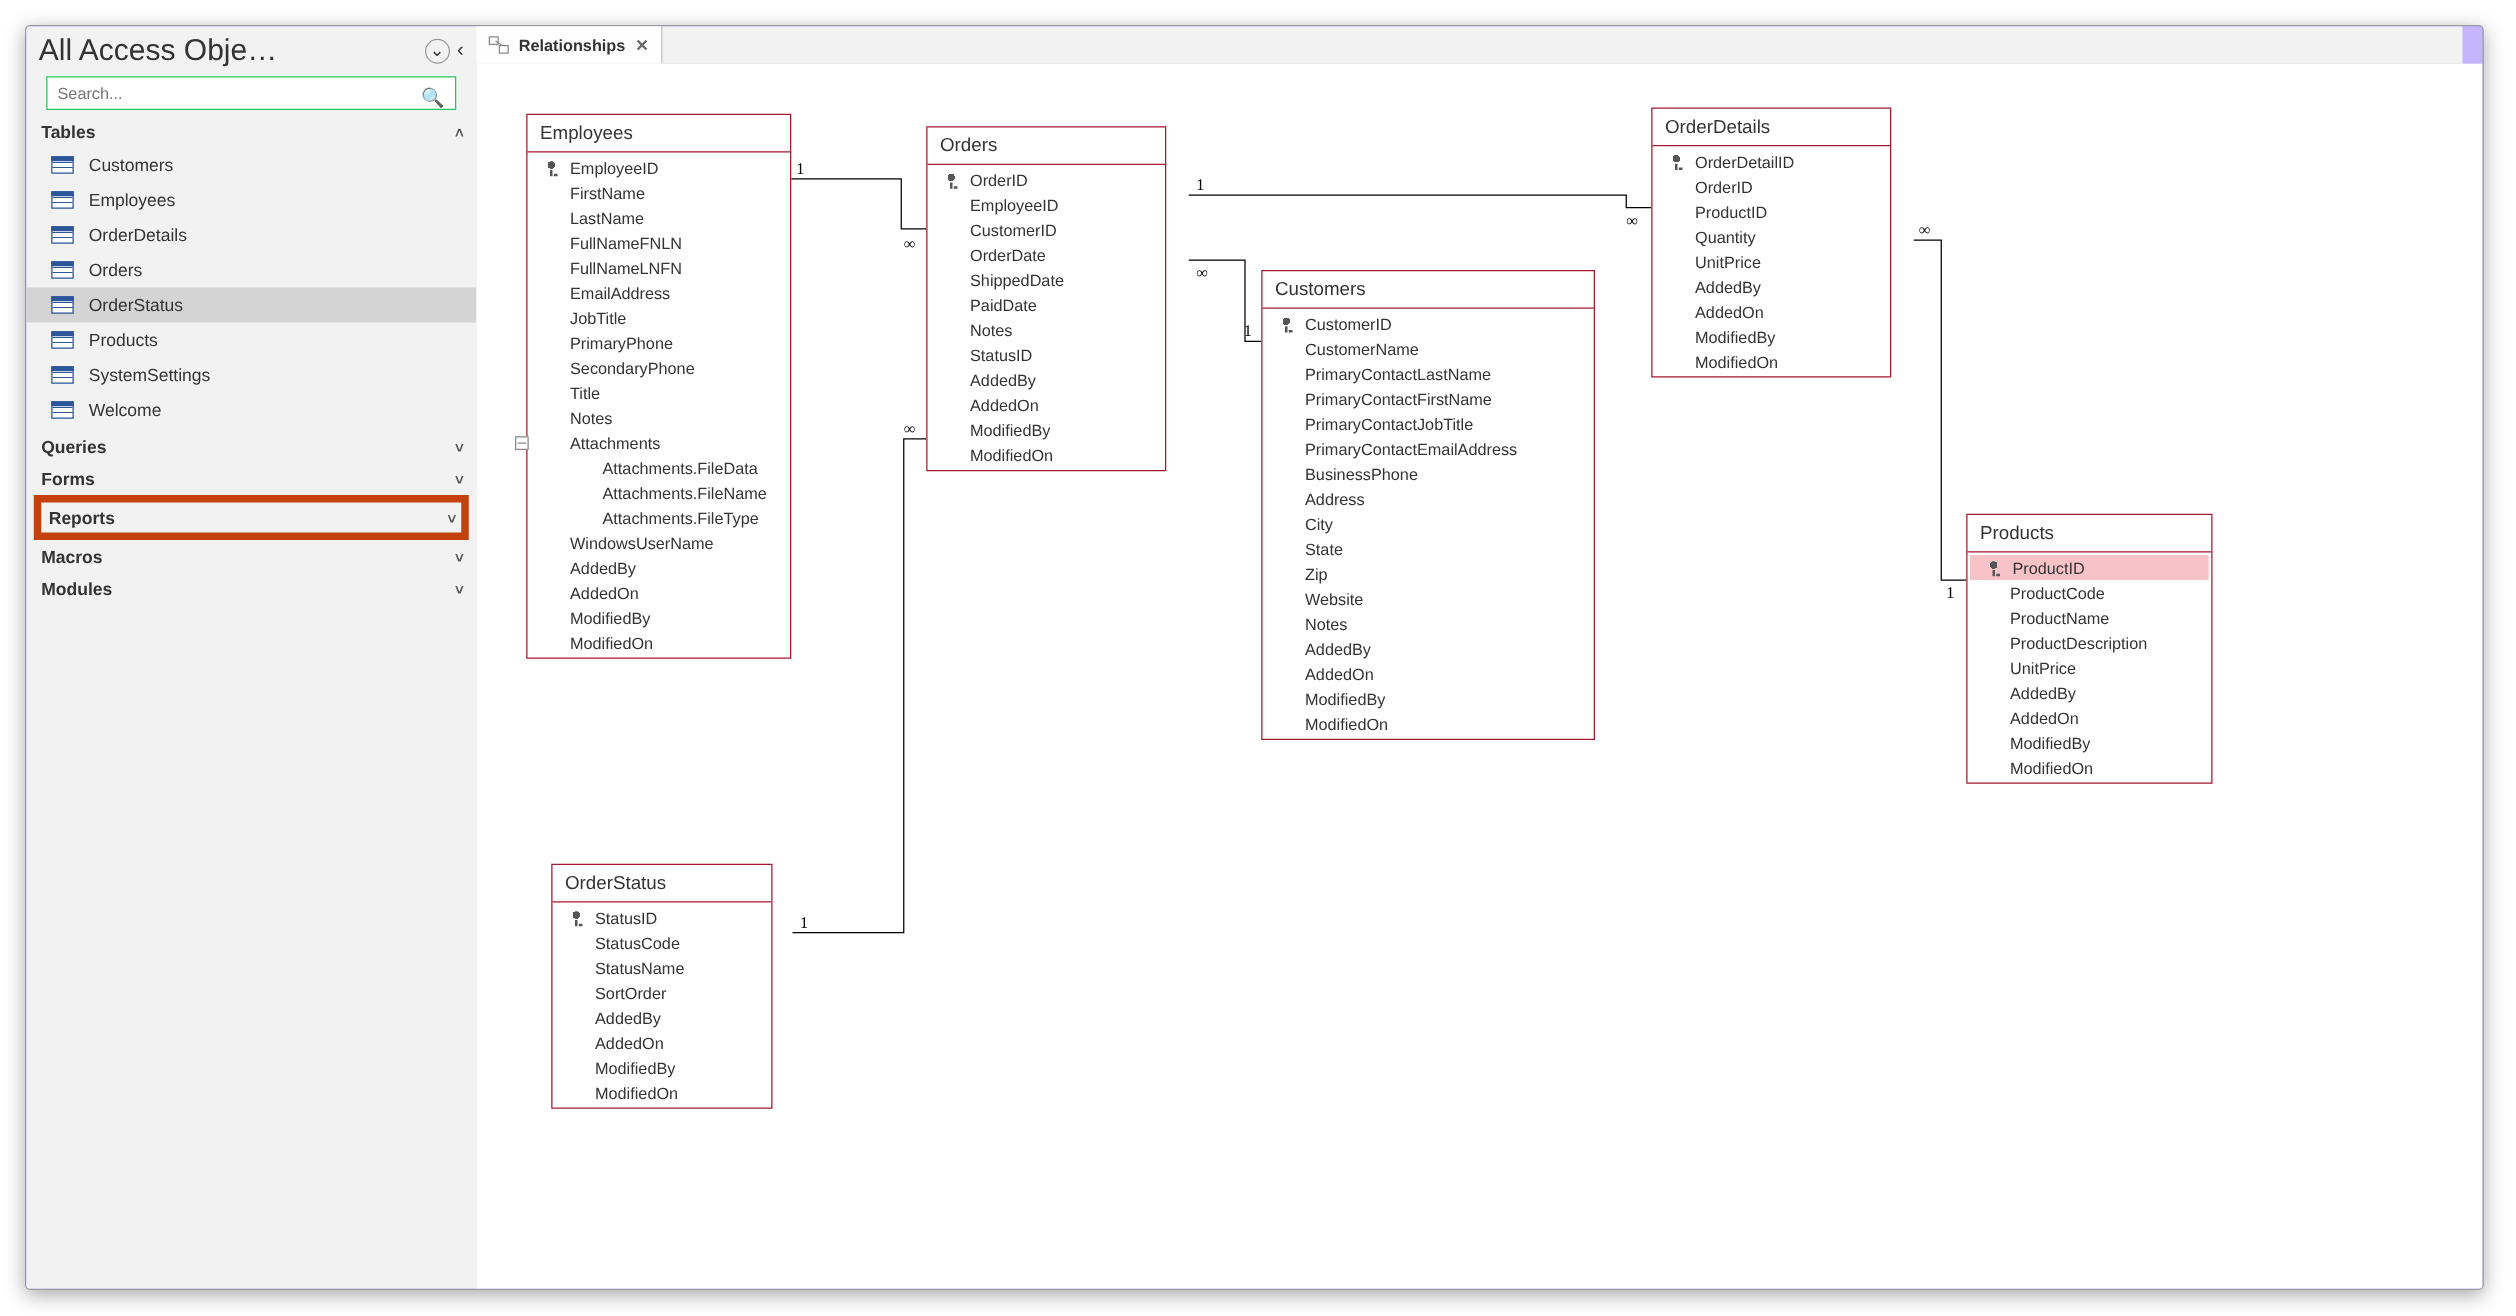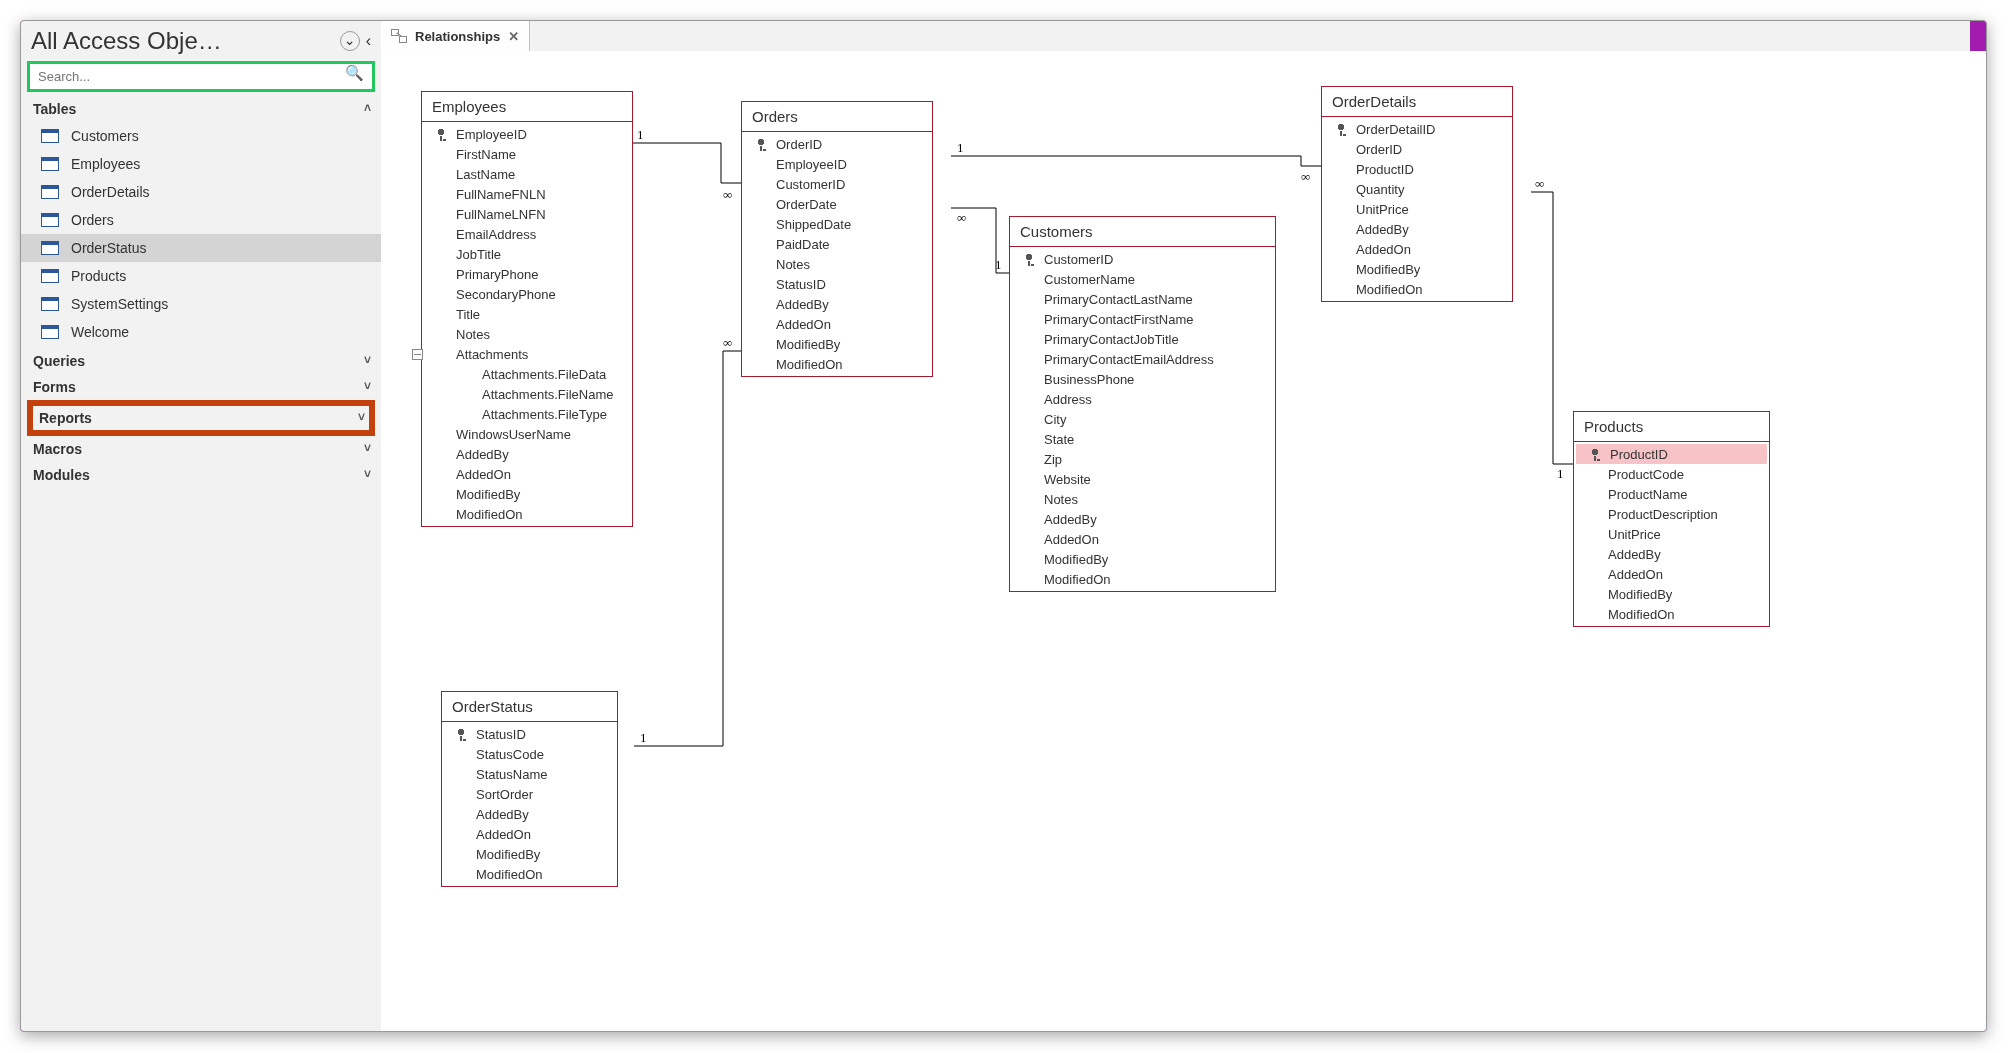--- a/index.html
+++ b/index.html
@@ -14,36 +14,36 @@
     font-size: 13px;
     color: var(--text);
   }
   body { margin:0; background:#fff; }
   .app {
     position: relative; width:2013px; height:1053px; box-sizing:border-box;
     padding:20px; background:#fff;
   }
   .window {
     position:relative; width:1965px; height:1010px; border:1px solid #999;
-    background:#a21caf; box-shadow:0 4px 16px rgba(0,0,0,.35); border-radius:4px; overflow:hidden;
+    background:#c4b5fd; box-shadow:0 4px 16px rgba(0,0,0,.35); border-radius:4px; overflow:hidden;
   }
 
   
   .navpane {
     position:absolute; left:0; top:0; width:360px; height:100%;
     border-right:1px solid #c0c0c0; background:var(--panel-bg);
   }
   .nav-header { display:flex; align-items:center; padding:6px 10px 2px 10px; }
   .nav-title { font-size:24px; font-weight:400; flex:1; white-space:nowrap; overflow:hidden; text-overflow:ellipsis; }
   .nav-caret { font-size:14px; border:1px solid #999; border-radius:50%; width:18px; height:18px; line-height:16px; text-align:center; margin:0 6px; cursor:default;}
   .nav-collapse { font-size:16px; cursor:default;}
-  .search-row { display:flex; align-items:flex-start; margin:4px 6px; border:3px solid #22c55e; background:#fff; }
+  .search-row { display:flex; align-items:flex-end; margin:4px 16px; border:1px solid #22c55e; background:#fff; }
   .search-row input { flex:1; border:0; outline:0; padding:5px 8px; font-size:13px; background:transparent;}
   .search-row .mag { padding:0 8px; font-size:15px; color:#555;}
-  .group-hdr { display:flex; align-items:flex-start; padding:5px 10px 5px 12px; font-weight:600; font-size:14px; cursor:default;}
+  .group-hdr { display:flex; align-items:flex-end; padding:5px 10px 5px 12px; font-weight:600; font-size:14px; cursor:default;}
   .group-hdr.focused { border:6px solid #c2410c; margin:0 6px; padding:4px 4px 4px 6px;}
   .group-hdr .chev { font-size:12px; color:#555;}
   .group-hdr .lbl { flex:1;}
   .nav-list { padding:0 0 2px 0; }
   .nav-item { display:flex; align-items:center; padding:6px 10px 6px 20px; cursor:default; font-size:14px;}
   .nav-item.selected { background:var(--nav-selected); }
   .tbl-icon { width:18px; height:14px; margin-right:12px; position:relative; }
   .tbl-icon::before { content:""; position:absolute; inset:0; border:1px solid #2b579a; background:linear-gradient(#fff 33%, #2b579a 33% 34%, #fff 34% 66%, #2b579a 66% 67%, #fff 67%); }
   .tbl-icon::after { content:""; position:absolute; top:0; left:0; right:0; height:4px; background:#2b579a;}
 

